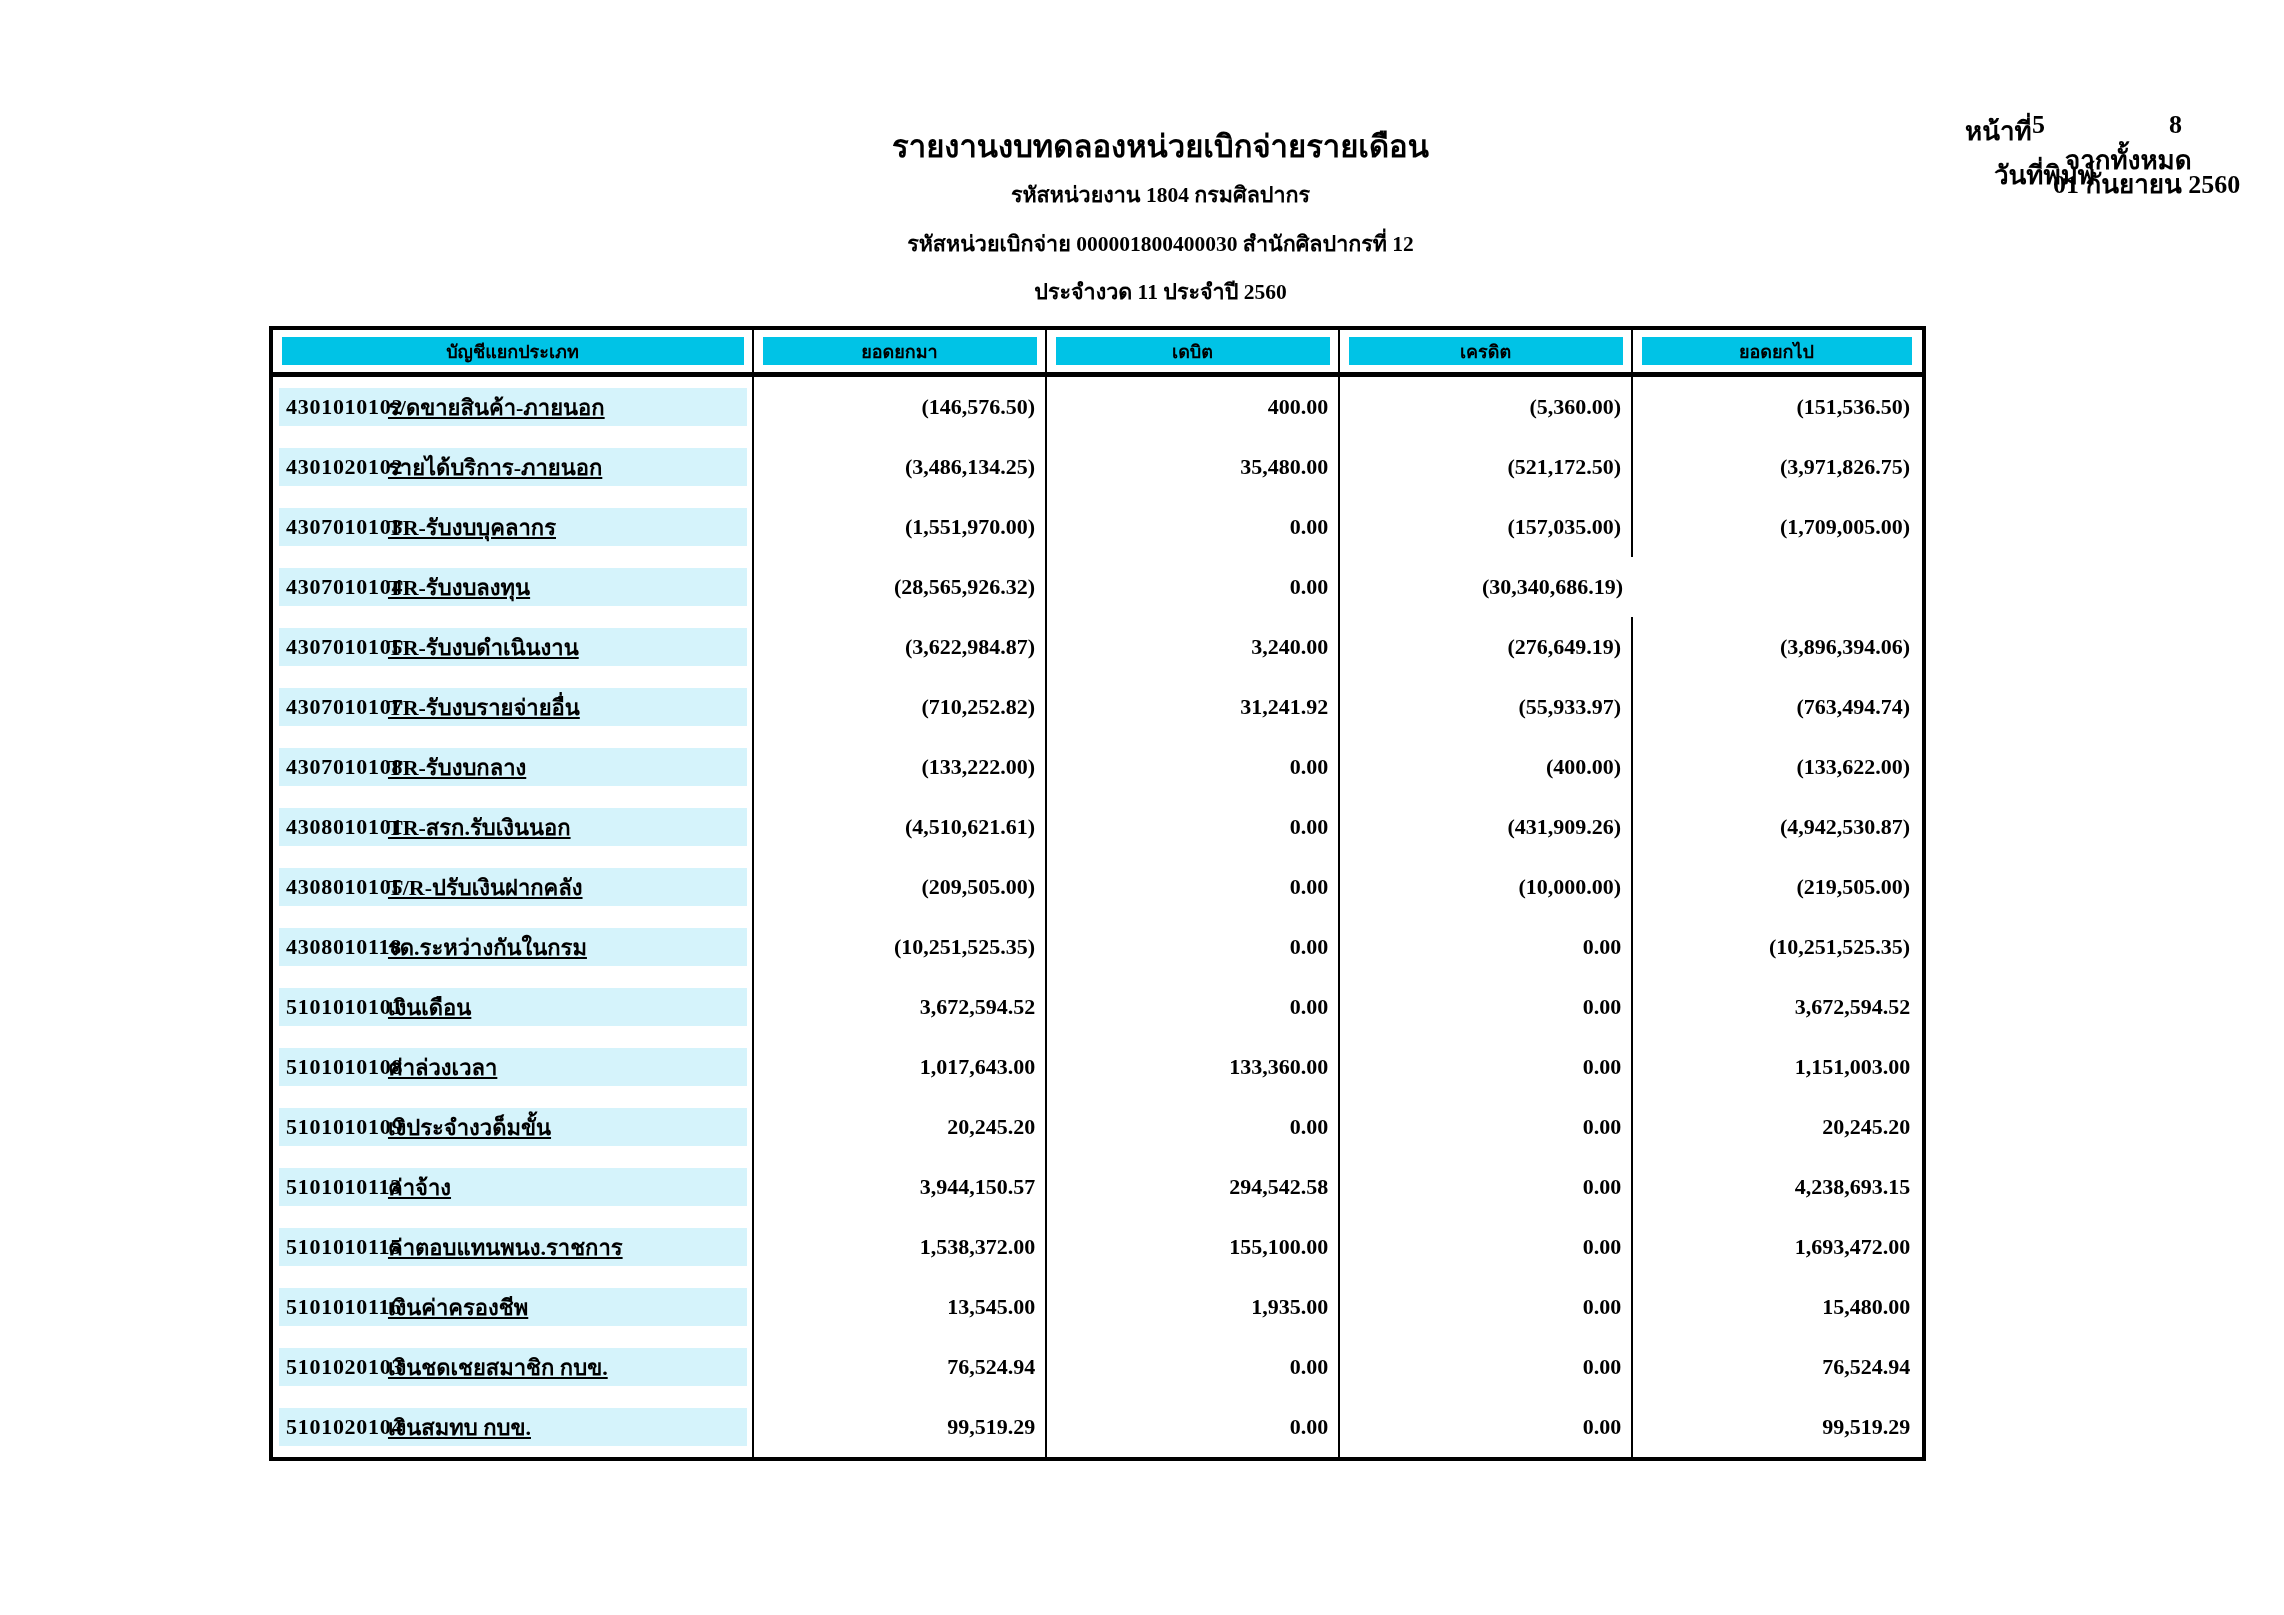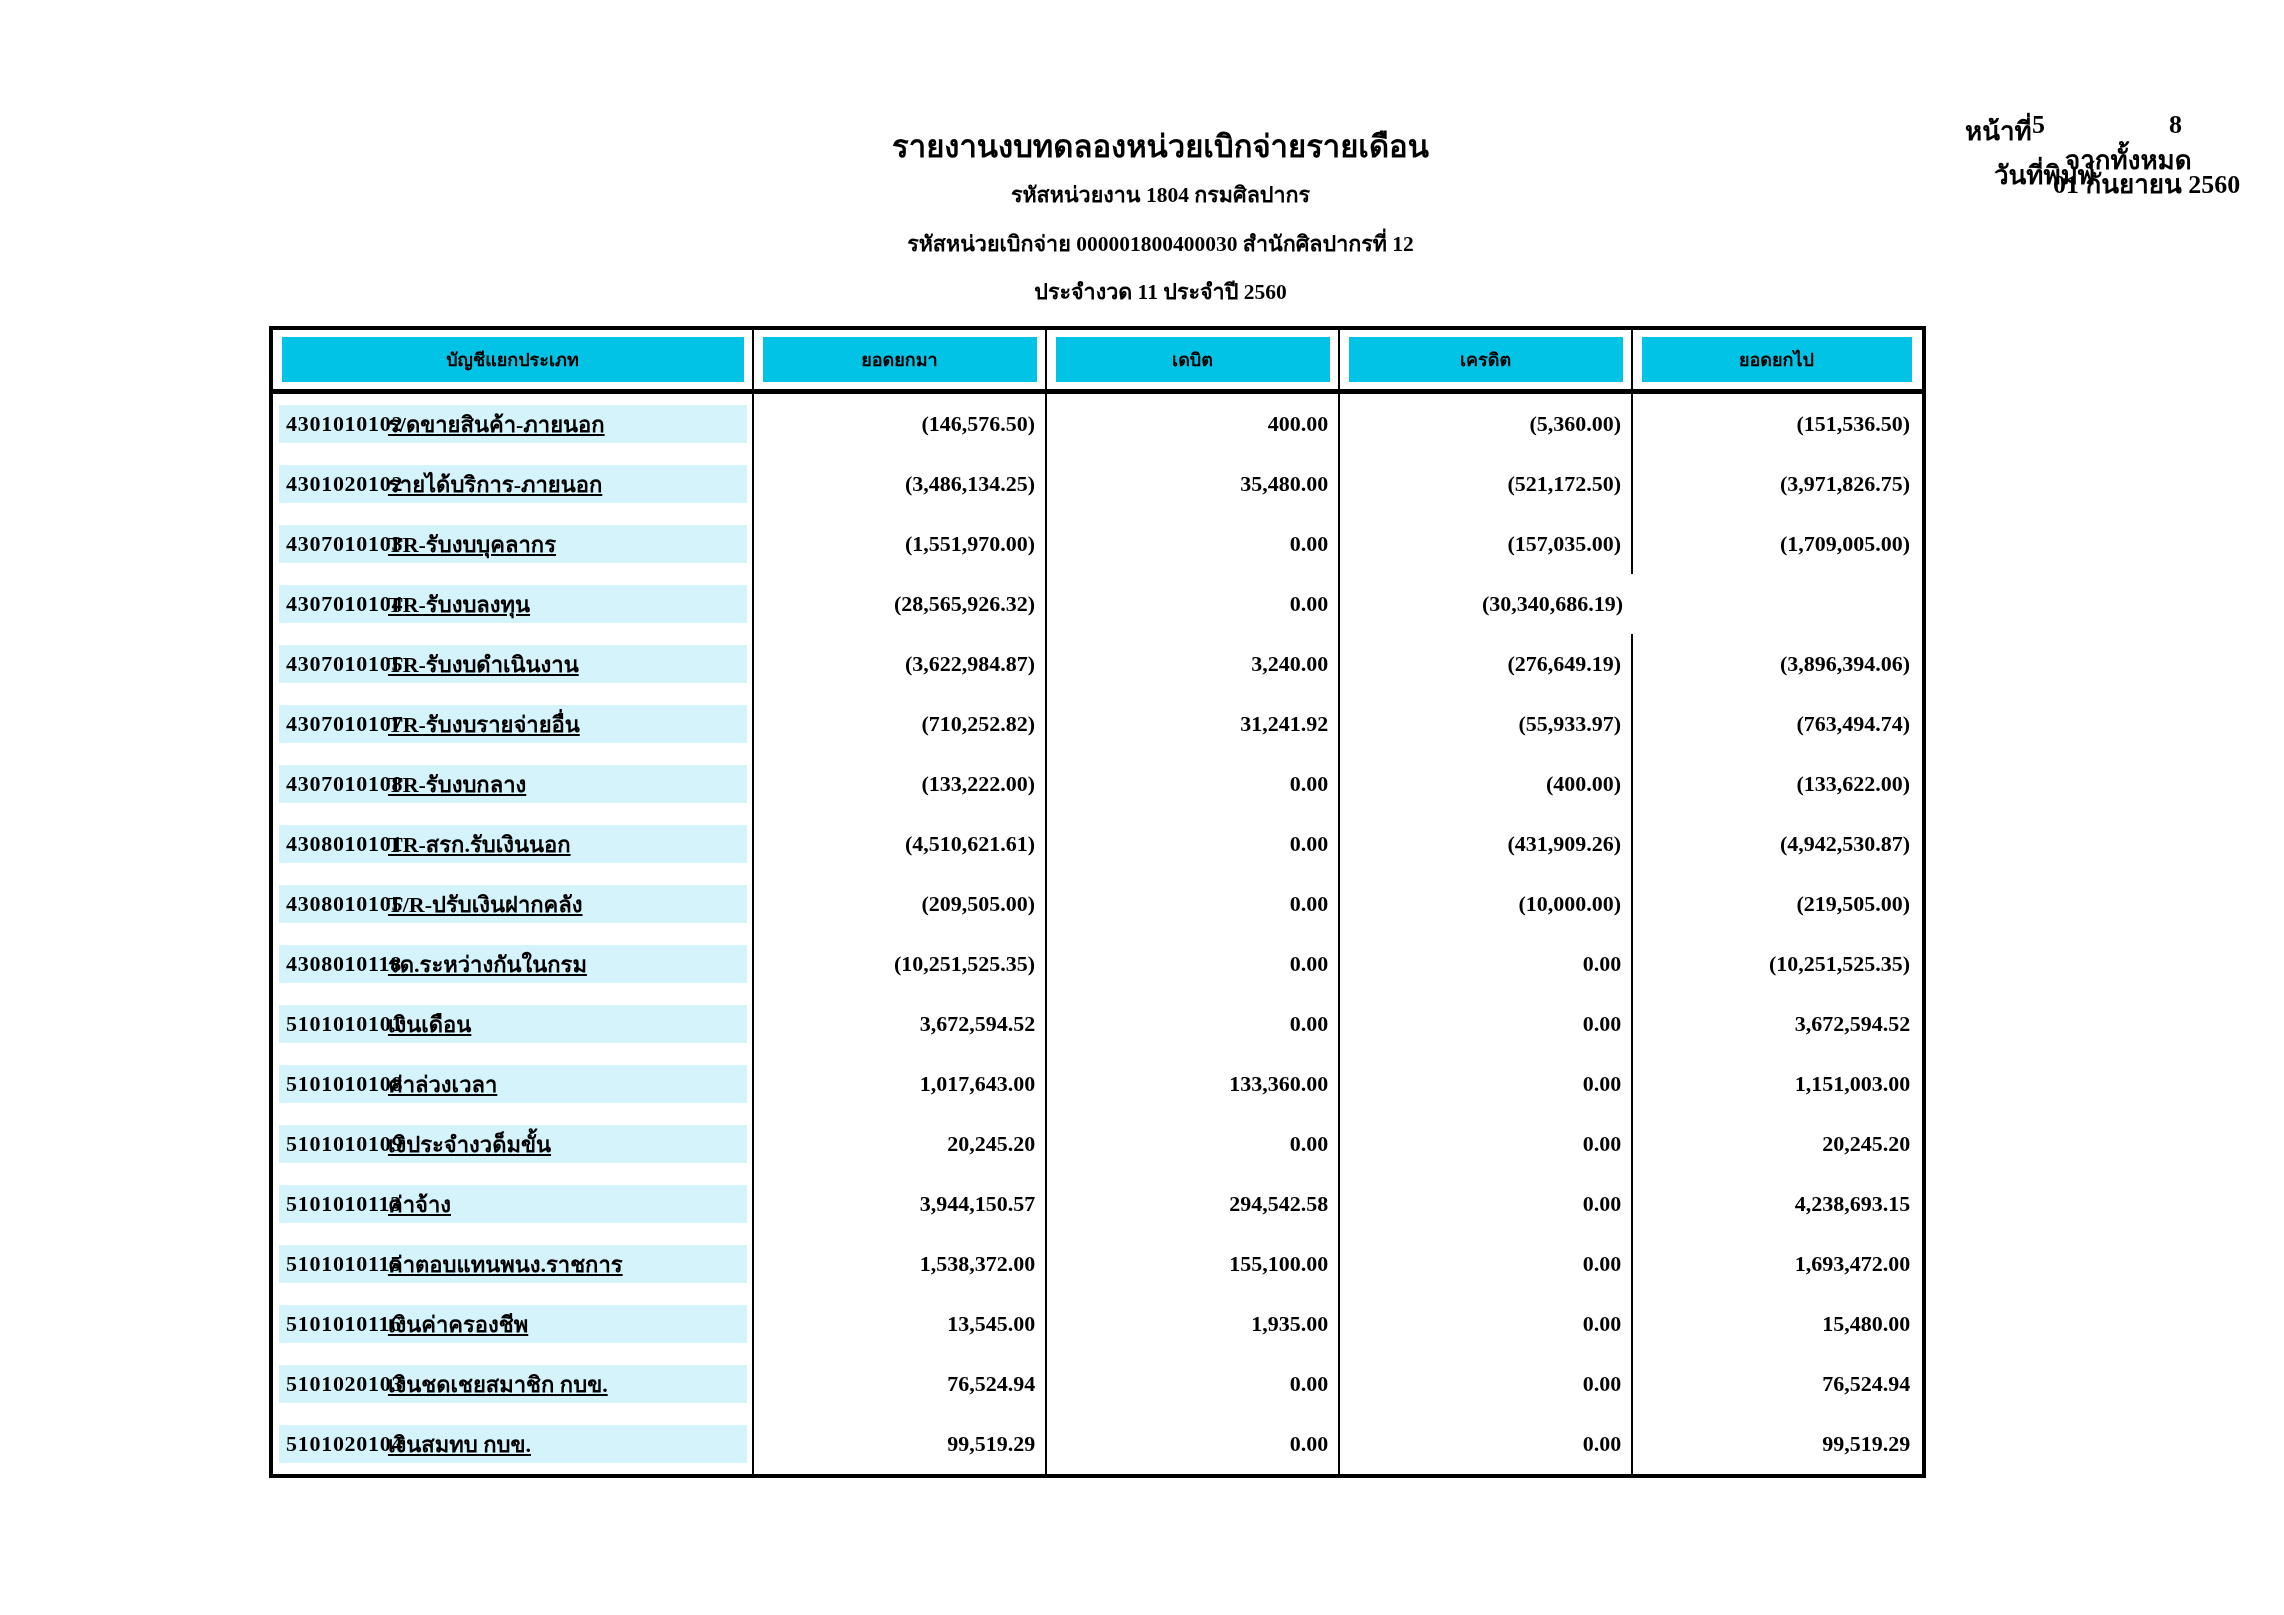--- a/index.html
+++ b/index.html
@@ -39,21 +39,21 @@
     border:4.6px solid var(--ink);
     box-sizing:border-box;
     background:#ffffff;
   }
   .thead,.trow{
     display:grid;
     grid-template-columns:481px 293px 293px 293px 287px;
   }
   .thead{border-bottom:5.2px solid var(--ink);}
   .th{
-    height:59px;
+    height:42px;
     border-right:2.6px solid var(--ink);
     box-sizing:border-box;
     display:flex;
     padding:7.2px 8.5px;
   }
   .th.last{border-right:none;}
   .th-band{
     flex:1;
     background:var(--header-bg);
     display:flex;align-items:center;justify-content:center;

